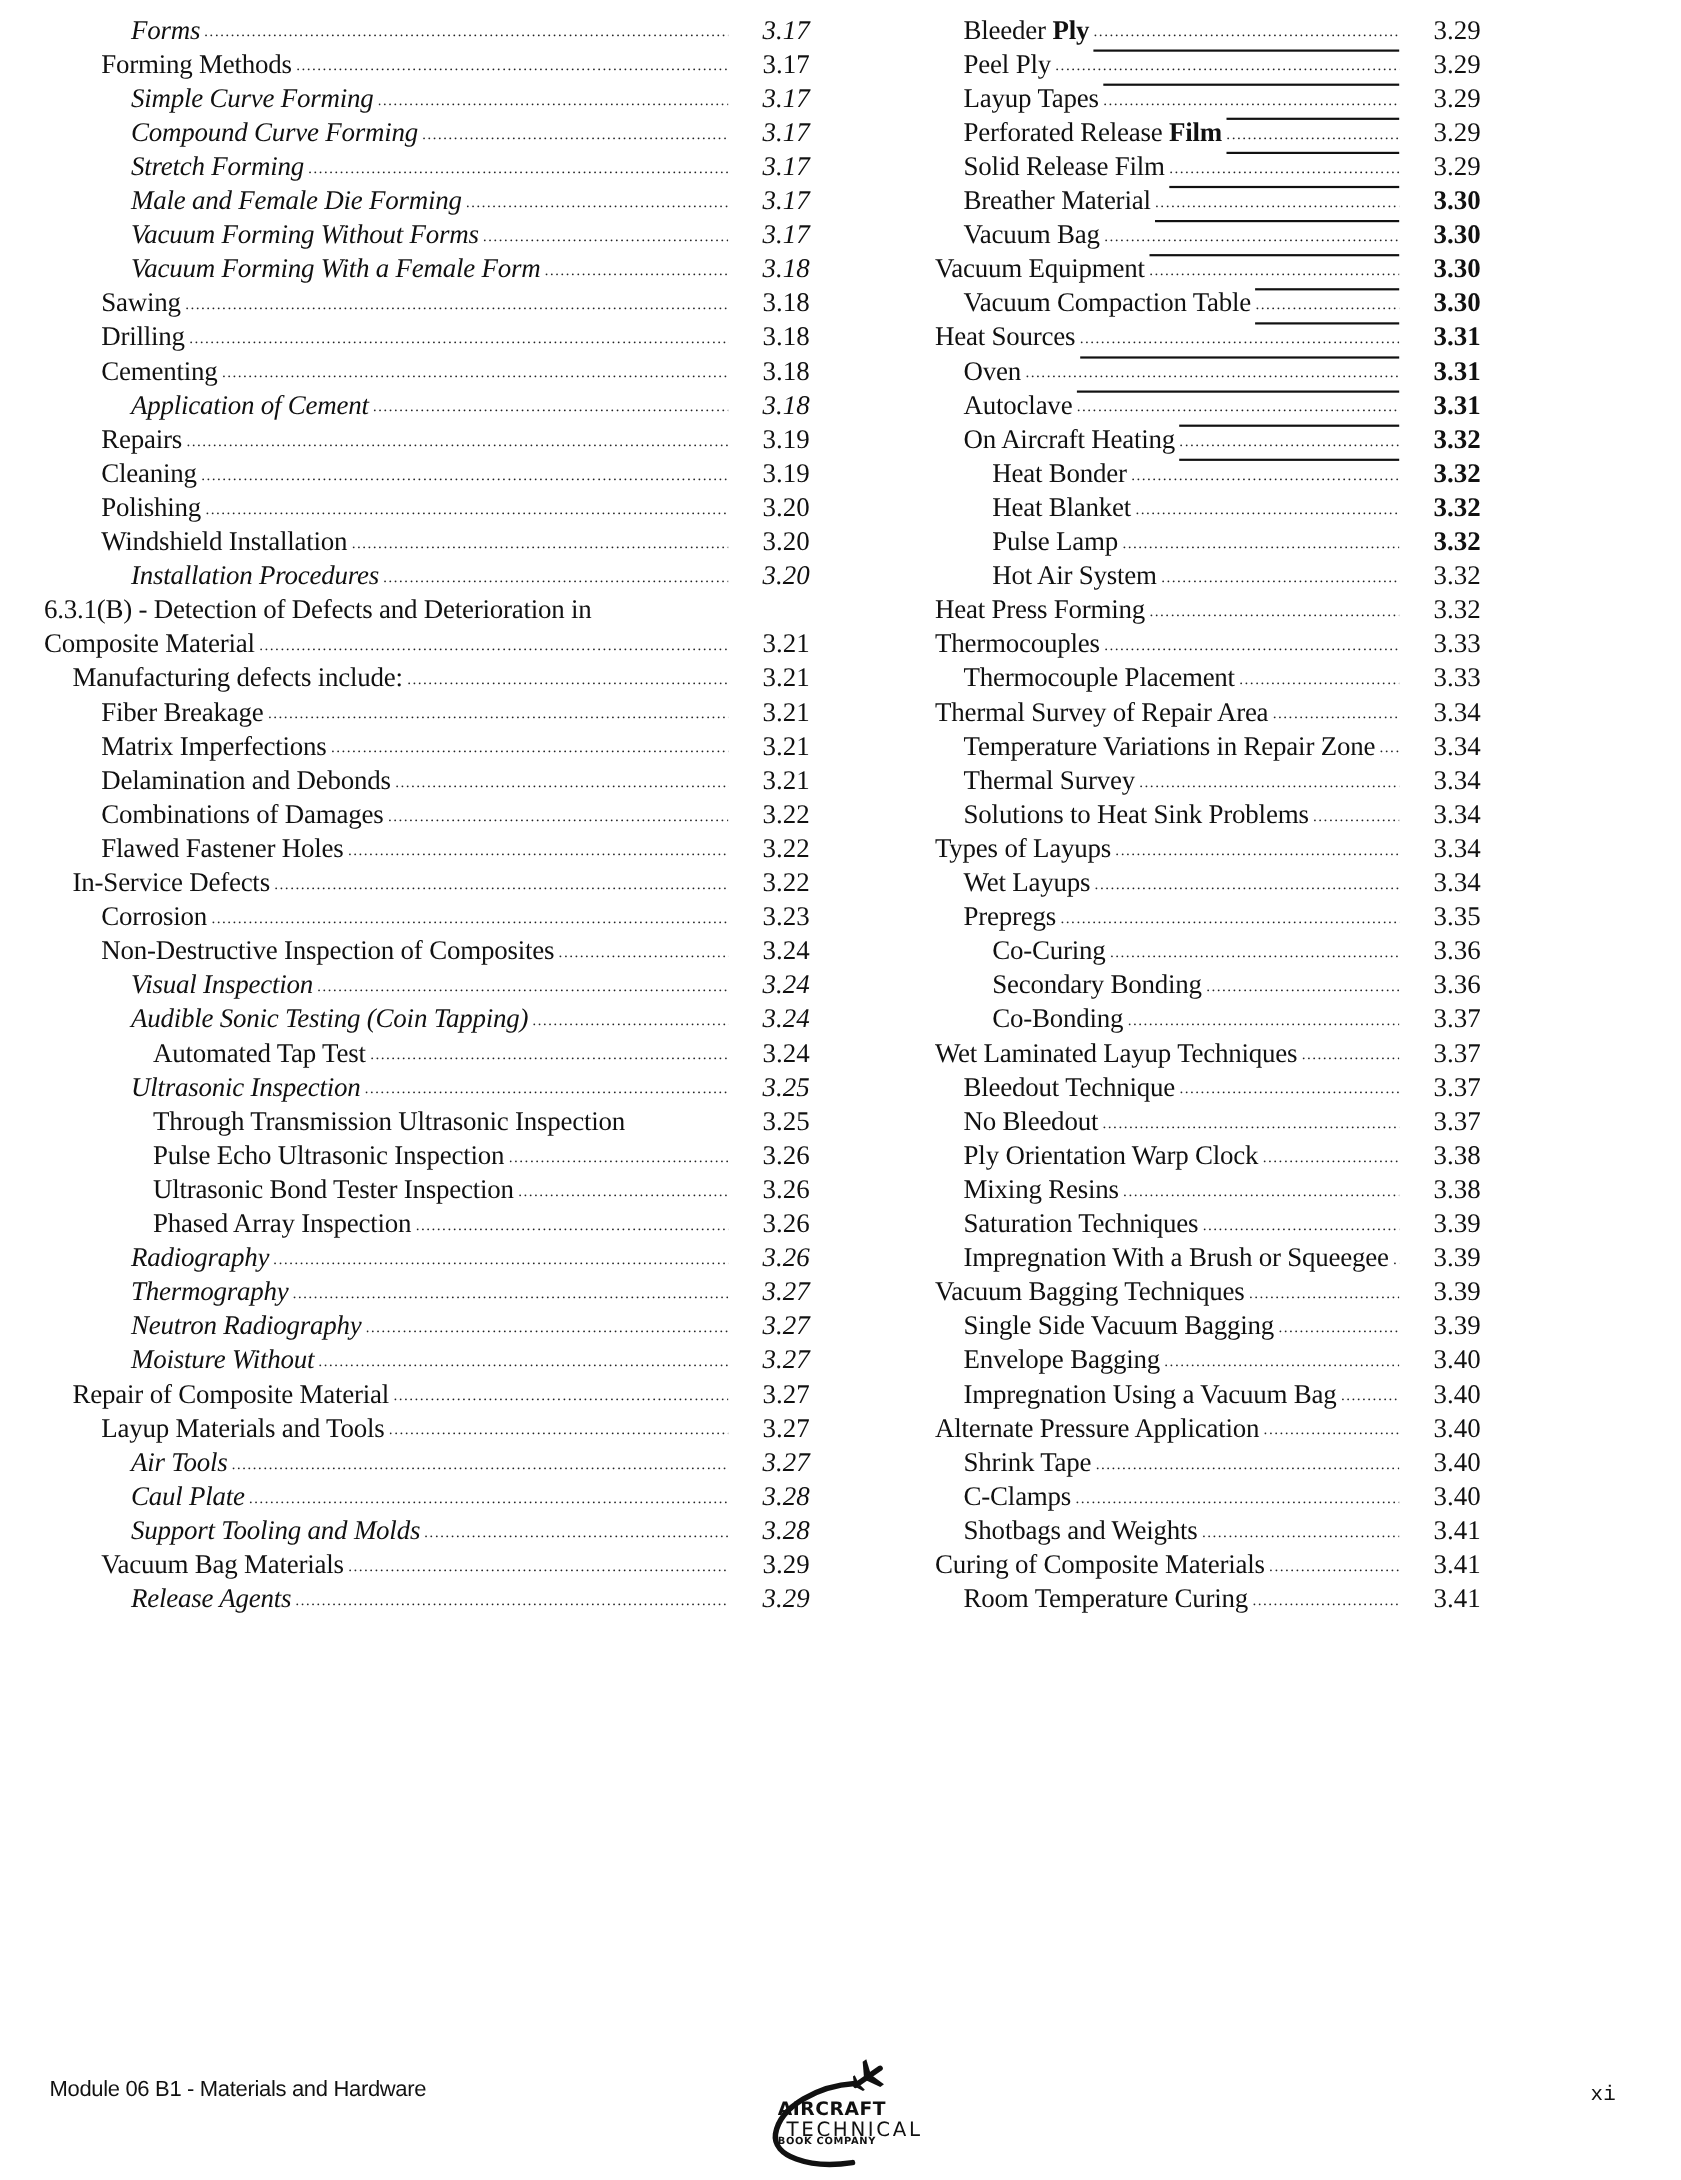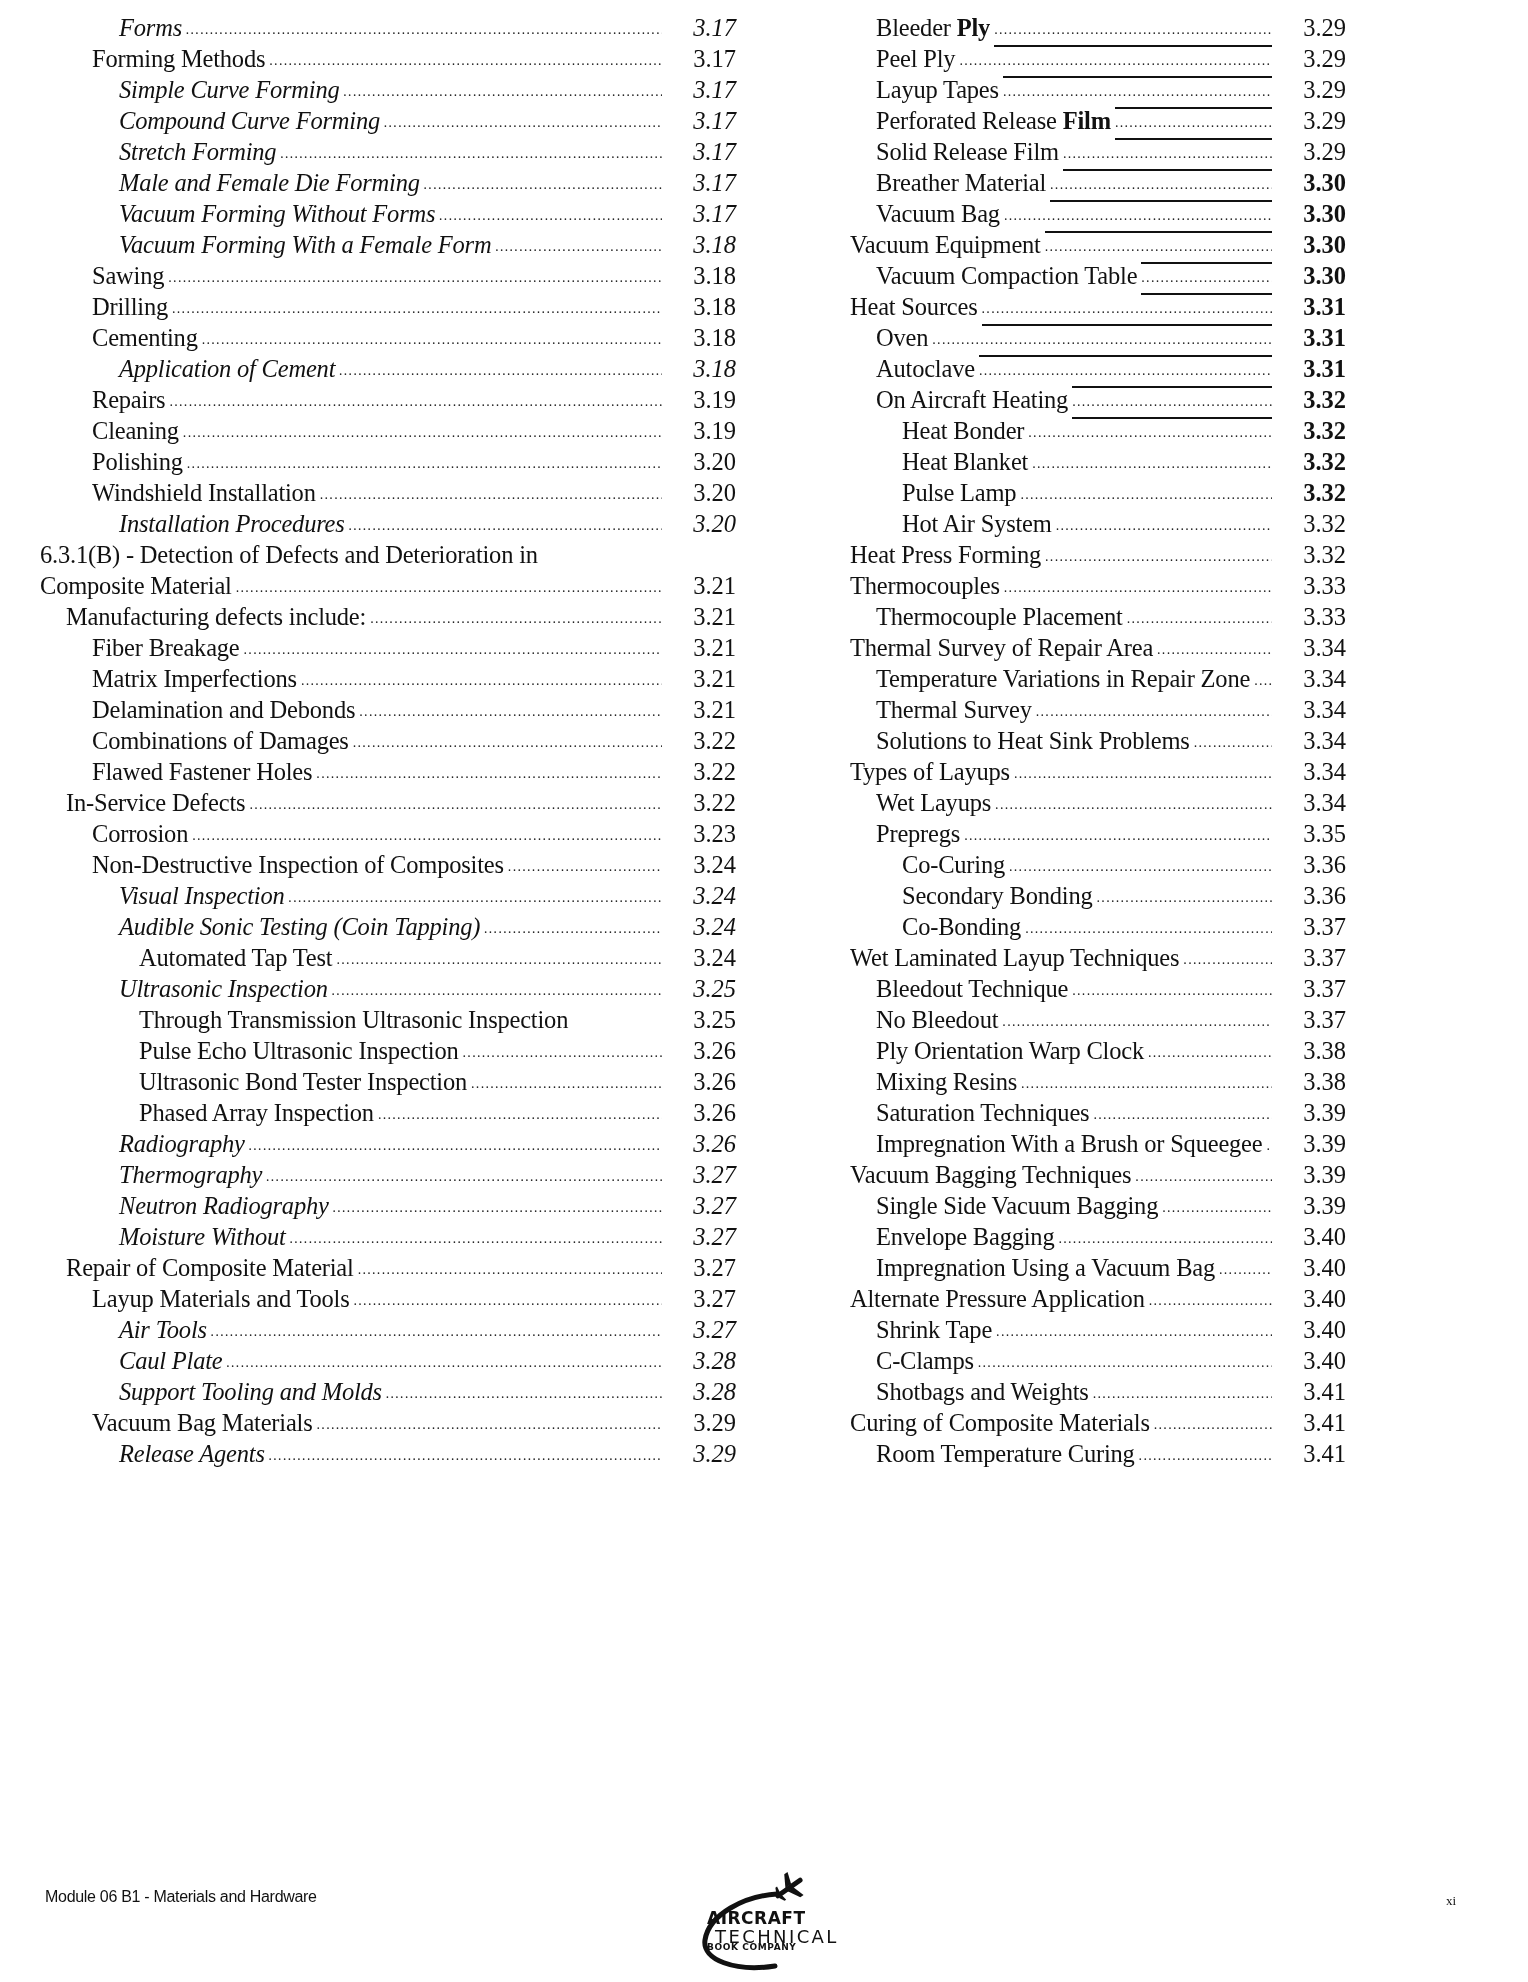--- a/index.html
+++ b/index.html
@@ -64,30 +64,30 @@
     .lvl2 { padding-left: 52px; }
     .lvl3 { padding-left: 79px; font-style: italic; }
     .lvl4 { padding-left: 99px; }
     .b { font-weight: bold; }
 
     .footer-left {
       position: absolute;
       left: 45px;
       top: 1888px;
       font-family: "Liberation Sans", "DejaVu Sans", sans-serif;
-      font-size: 16px;
+      font-size: 20px;
       letter-spacing: -0.3px;
       color: #111;
     }
     .footer-right {
       position: absolute;
       left: 1446px;
       top: 1893px;
-      font-family: Liberation Serif, serif;
-      font-size: 13px;
+      font-family: Liberation Mono, monospace;
+      font-size: 19px;
       color: #111;
     }
     .logo {
       position: absolute;
       left: 685px;
       top: 1870px;
       width: 160px;
       height: 105px;
     }
     .logo svg { position: absolute; left: 0; top: 0; }

